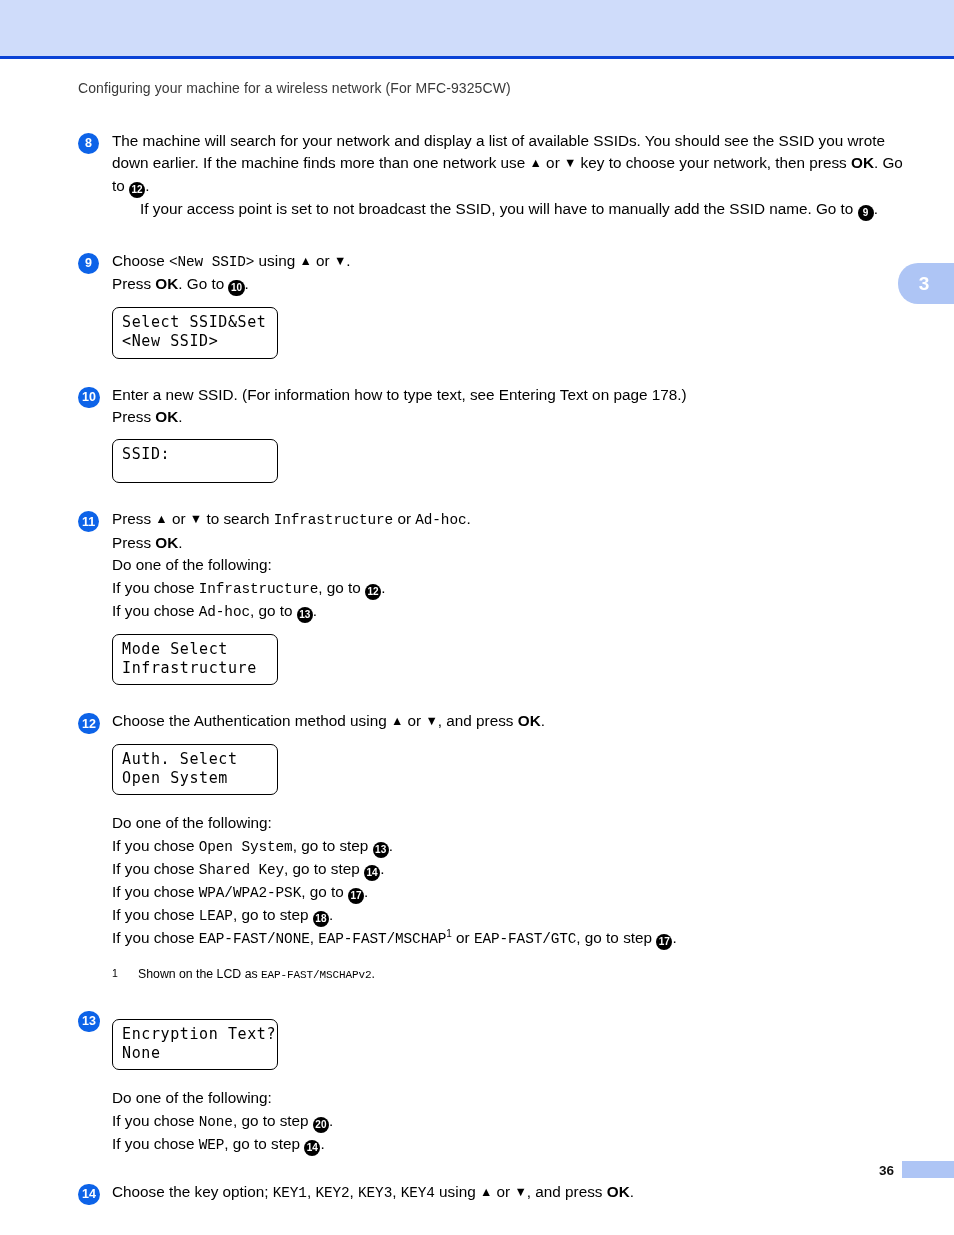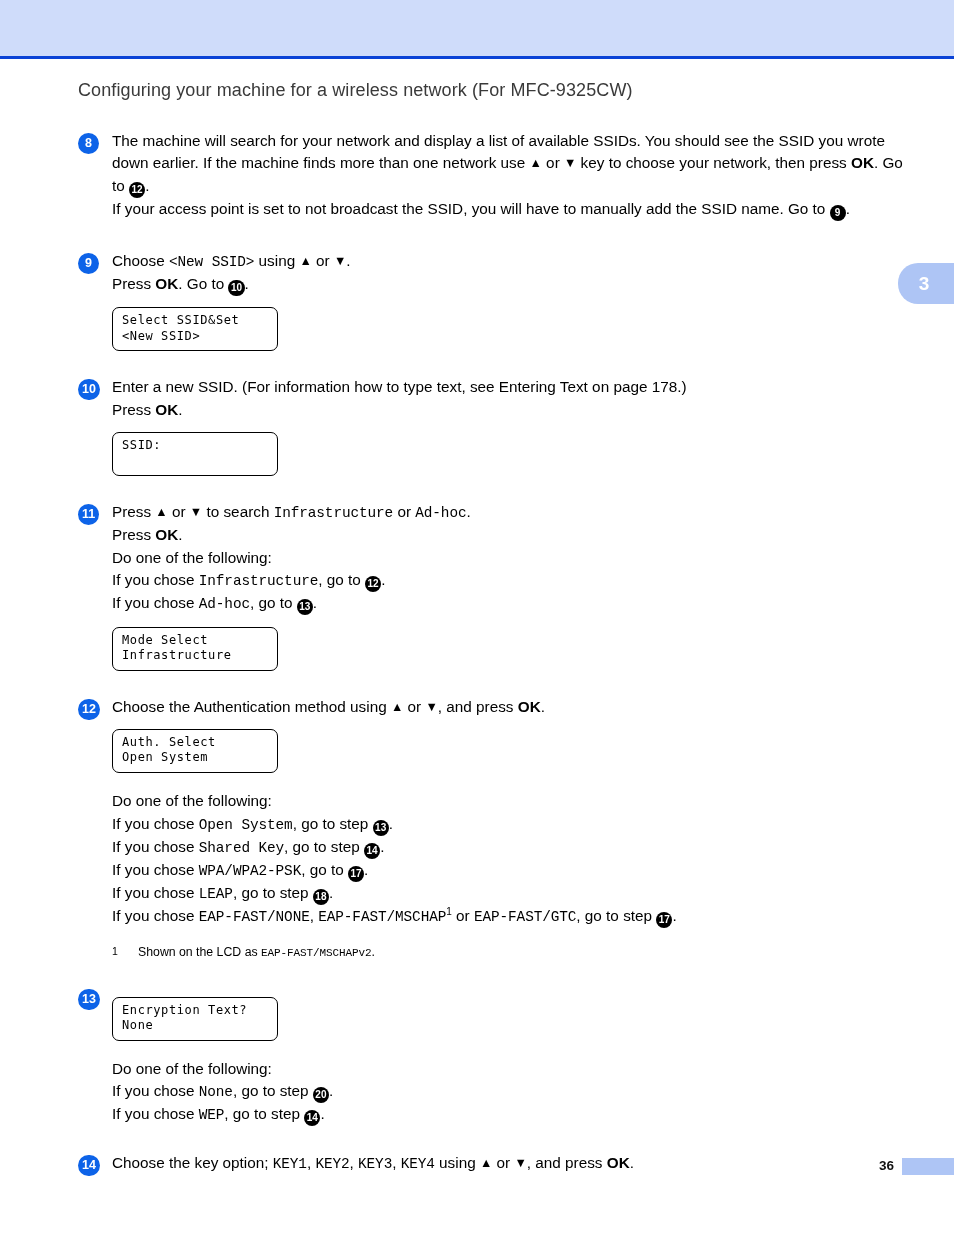--- a/index.html
+++ b/index.html
@@ -30,21 +30,21 @@
     width: 954px;
     height: 3px;
     background: #0b43d6;
   }
 
   
   .running-header {
     position: absolute;
     left: 78px;
     top: 80px;
-    font-size: 18px;
+    font-size: 14px;
     color: #3a3a3a;
     letter-spacing: 0.1px;
     white-space: nowrap;
   }
 
   
   .chapter-tab {
     position: absolute;
     right: 0;
     top: 263px;
@@ -62,21 +62,21 @@
     box-sizing: border-box;
   }
 
   
   .footer {
     position: absolute;
     top: 1158px;
     right: 0;
     height: 20px;
     display: flex;
-    align-items: flex-start;
+    align-items: flex-end;
   }
   .page-num {
     font-size: 13.5px;
     font-weight: bold;
     color: #111;
     margin-right: 8px;
   }
   .footer-bar {
     width: 52px;
     height: 17px;
@@ -126,20 +126,21 @@
 
   
   .para {
     margin: 0;
   }
   .para + .para {
     margin-top: 0;
   }
   .gap-para {
     margin-top: 22px;
+    margin-left: 28px;
   }
   .gap-small {
     margin-top: 17px;
   }
 
   
   .ref {
     display: inline-flex;
     align-items: center;
     justify-content: center;
@@ -167,21 +168,21 @@
   .arrow { font-size: 12.5px; vertical-align: 1px; }
 
   
   .lcd {
     border: 1.6px solid #000000;
     border-radius: 7px;
     padding: 5px 9px 6px 9px;
     box-sizing: border-box;
     margin: 11px 0 0 0;
     font-family: "DejaVu Sans Mono", "Liberation Mono", monospace;
-    font-size: 12px;
+    font-size: 15px;
     line-height: 1.28;
     letter-spacing: 0.6px;
     width: 166px;
     min-height: 44px;
     white-space: pre;
   }
   .lcd-row { display: block; }
 
   
   .footnote {

